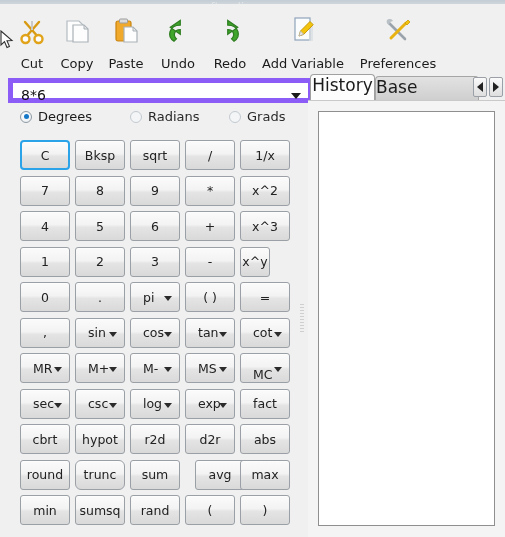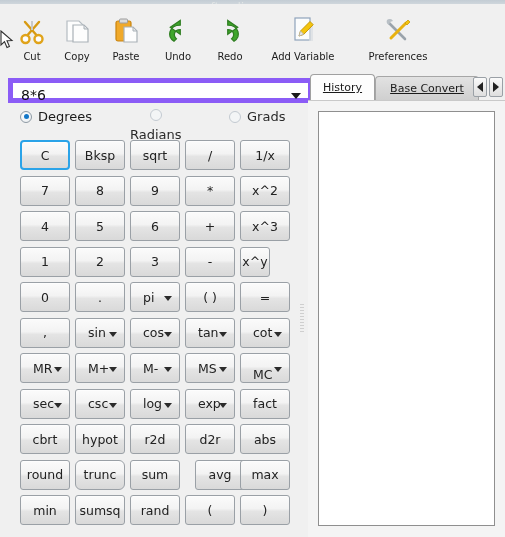--- a/index.html
+++ b/index.html
@@ -15,21 +15,21 @@
   .topline{position:absolute;left:0;top:0;width:505px;height:4px;
            background:linear-gradient(#c3ccd4,#cfd6dc);}
   .watermark{position:absolute;left:167px;top:0px;font-size:11px;
              color:#e2e6e6;letter-spacing:.3px;user-select:none;}
 
   
   .toolbar{position:absolute;left:0;top:4px;width:505px;height:69px;
            background:#f0f0f0;}
   .tb-item{position:absolute;top:8px;text-align:center;}
   .tb-icon{height:38px;display:flex;align-items:center;justify-content:center;}
-  .tb-label{font-size:10px;color:#1b1b1b;line-height:14px;margin-top:0;
+  .tb-label{font-size:13px;color:#1b1b1b;line-height:14px;margin-top:7px;
             white-space:nowrap;}
 
   .cursor{position:absolute;left:0px;top:30px;width:16px;height:20px;}
 
   
   .combo{position:absolute;left:8px;top:78px;width:305px;height:25px;
          background:#ffffff;border:5px solid #8b5cf6;box-sizing:border-box;}
   .combo-text{position:absolute;left:8px;top:4px;font-size:14px;color:#111;}
   .combo-arrow{position:absolute;right:7px;top:10px;width:0;height:0;
                border-left:5px solid transparent;border-right:5px solid transparent;
@@ -69,22 +69,22 @@
             background:#f0f0f0;}
   .splitter .dots{position:absolute;left:2px;top:200px;width:4px;height:30px;
             background:repeating-linear-gradient(#cfcfcf 0 1px,transparent 1px 3px);}
 
   
   .rightpane{position:absolute;left:308px;top:74px;width:197px;height:463px;}
   .tabstrip{position:absolute;left:0;top:0;width:197px;height:26px;}
   .tab{position:absolute;top:2px;height:24px;box-sizing:border-box;
        border:1px solid #a6a6a6;border-bottom:none;
        border-top-left-radius:4px;border-top-right-radius:4px;
-       font-size:11px;color:#1b1b1b;
-       display:flex;align-items:center;justify-content:center;text-decoration:underline;}
+       font-size:17px;color:#1b1b1b;
+       display:flex;justify-content:center;}
   .tab.active{top:0;height:26px;background:#fdfdfd;border-color:#a0a0a0;z-index:3;}
   .tab.inactive{background:linear-gradient(#e2e2e2,#cfcfcf);z-index:1;}
   .tabscroll{position:absolute;top:3px;width:14px;height:20px;box-sizing:border-box;
              border:1px solid #9aa0a6;border-radius:2px;
              background:linear-gradient(#fafafa,#dedede);
              display:flex;align-items:center;justify-content:center;z-index:4;}
   .arrL{width:0;height:0;border-top:5px solid transparent;border-bottom:5px solid transparent;
         border-right:6px solid #222;}
   .arrR{width:0;height:0;border-top:5px solid transparent;border-bottom:5px solid transparent;
         border-left:6px solid #222;}
@@ -197,21 +197,21 @@
   <div class="combo">
     <span class="combo-text" title="8*6">8*6</span>
     <span class="combo-arrow"></span>
   </div>
 
   <div class="radio-row">
     <label class="radio" style="left:0px;">
       <span class="rb sel"></span>
       <span class="radio-lab">Degrees</span>
     </label>
-    <label class="radio" style="left:110px;flex-direction:column;">
+    <label class="radio" style="left:110px;">
       <span class="rb off"></span>
       <span class="radio-lab dim">Radians</span>
     </label>
     <label class="radio" style="left:209px;">
       <span class="rb off"></span>
       <span class="radio-lab dim">Grads</span>
     </label>
   </div>
 
   <div class="keypad" id="keypad">

